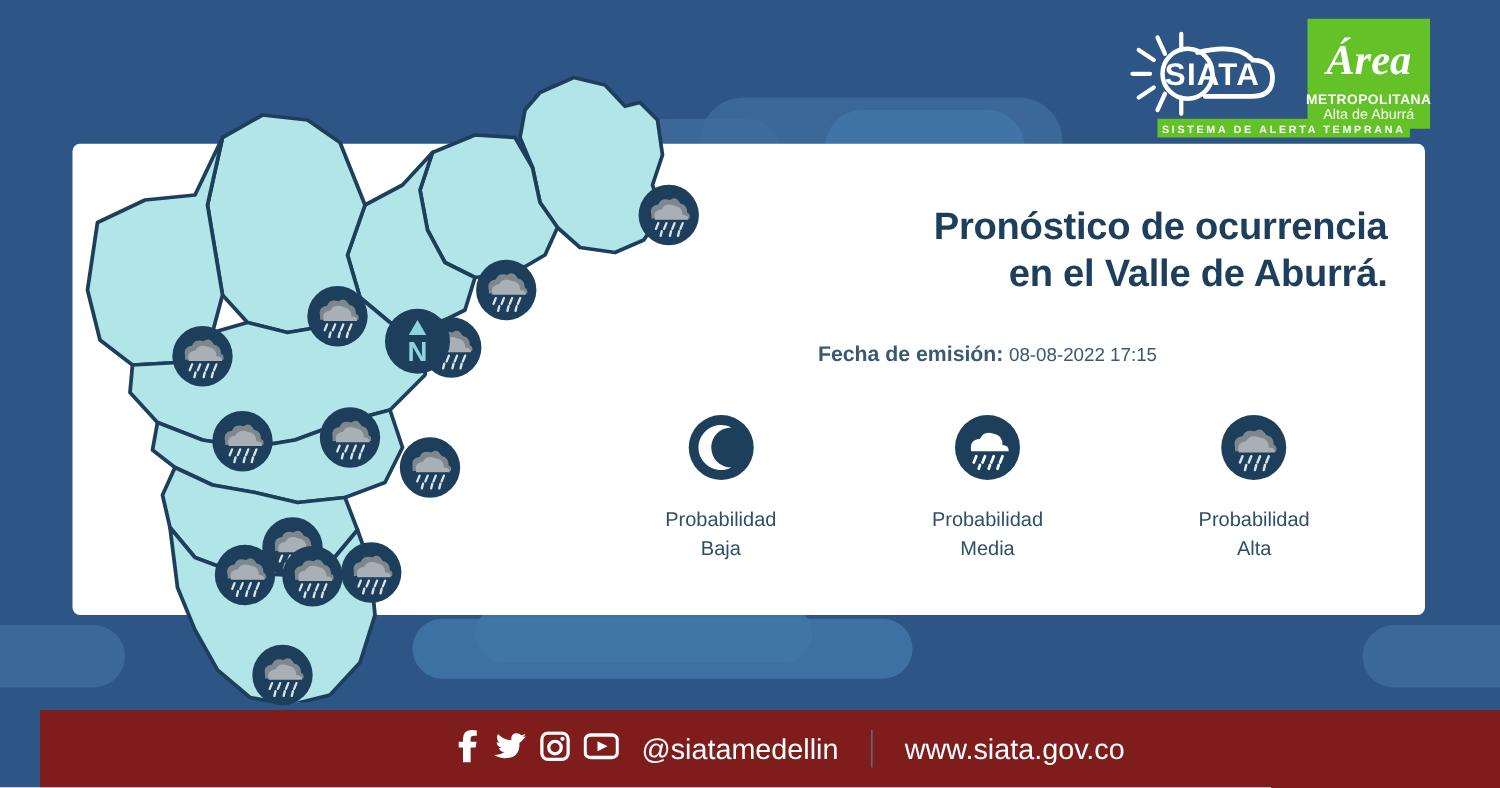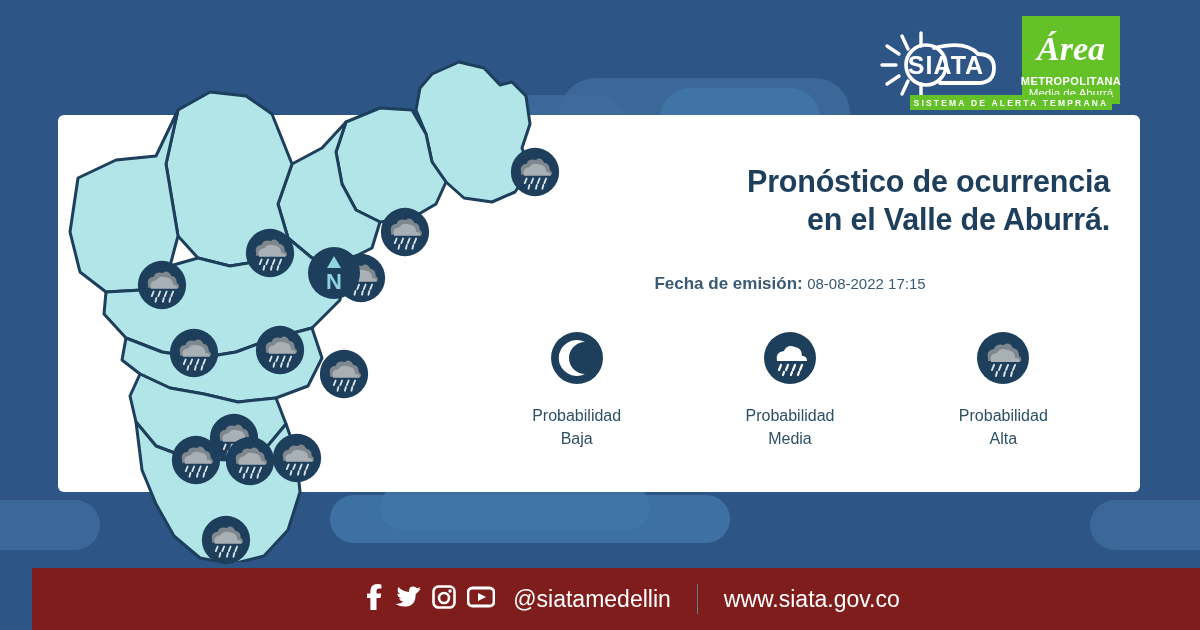--- a/index.html
+++ b/index.html
@@ -37,24 +37,24 @@
     top: 115px;
     width: 1082px;
     height: 377px;
     background: #ffffff;
     border-radius: 6px;
   }
 
   
   #logos {
     position: absolute;
-    right: 80px;
+    right: 56px;
     top: 14px;
     display: flex;
-    align-items: flex-end;
+    align-items: center;
     gap: 8px;
     height: 90px;
   }
   #siata-logo { position: relative; width: 140px; height: 78px; }
   #am-logo {
     width: 98px; height: 88px;
     background: #64c228;
     display: flex; flex-direction: column;
     align-items: center; justify-content: flex-end;
     padding-bottom: 4px;
@@ -66,21 +66,21 @@
   }
   #am-logo .am-line1 {
     color: #ffffff; font-size: 11px; font-weight: bold;
     letter-spacing: .4px; line-height: 12px;
   }
   #am-logo .am-line2 {
     color: #ffffff; font-size: 11.5px; line-height: 13px;
   }
   #tagline {
     position: absolute;
-    right: 88px;
+    right: 72px;
     top: 95px;
     width: 202px;
     height: 15px;
     background: #64c228;
     color: #ffffff;
     font-size: 8.5px;
     font-weight: bold;
     letter-spacing: 2.2px;
     display: flex;
     align-items: center;
@@ -462,21 +462,21 @@
       </svg>
     </div>
 
     <div id="am-logo">
       <div class="am-script">
         <svg width="92" height="52" viewBox="0 0 92 52">
           <text x="46" y="40" text-anchor="middle" fill="#ffffff" font-family="Liberation Serif, serif" font-size="34" font-style="italic" font-weight="bold">Área</text>
         </svg>
       </div>
       <div class="am-line1">METROPOLITANA</div>
-      <div class="am-line2">Media de Aburrá</div>
+      <div class="am-line2">Alta de Aburrá</div>
     </div>
   </div>
 
   <div id="tagline">SISTEMA DE ALERTA TEMPRANA</div>
 
   <div id="headline">
     <div>Pronóstico de ocurrencia</div>
     <div>en el Valle de Aburrá.</div>
   </div>
 

